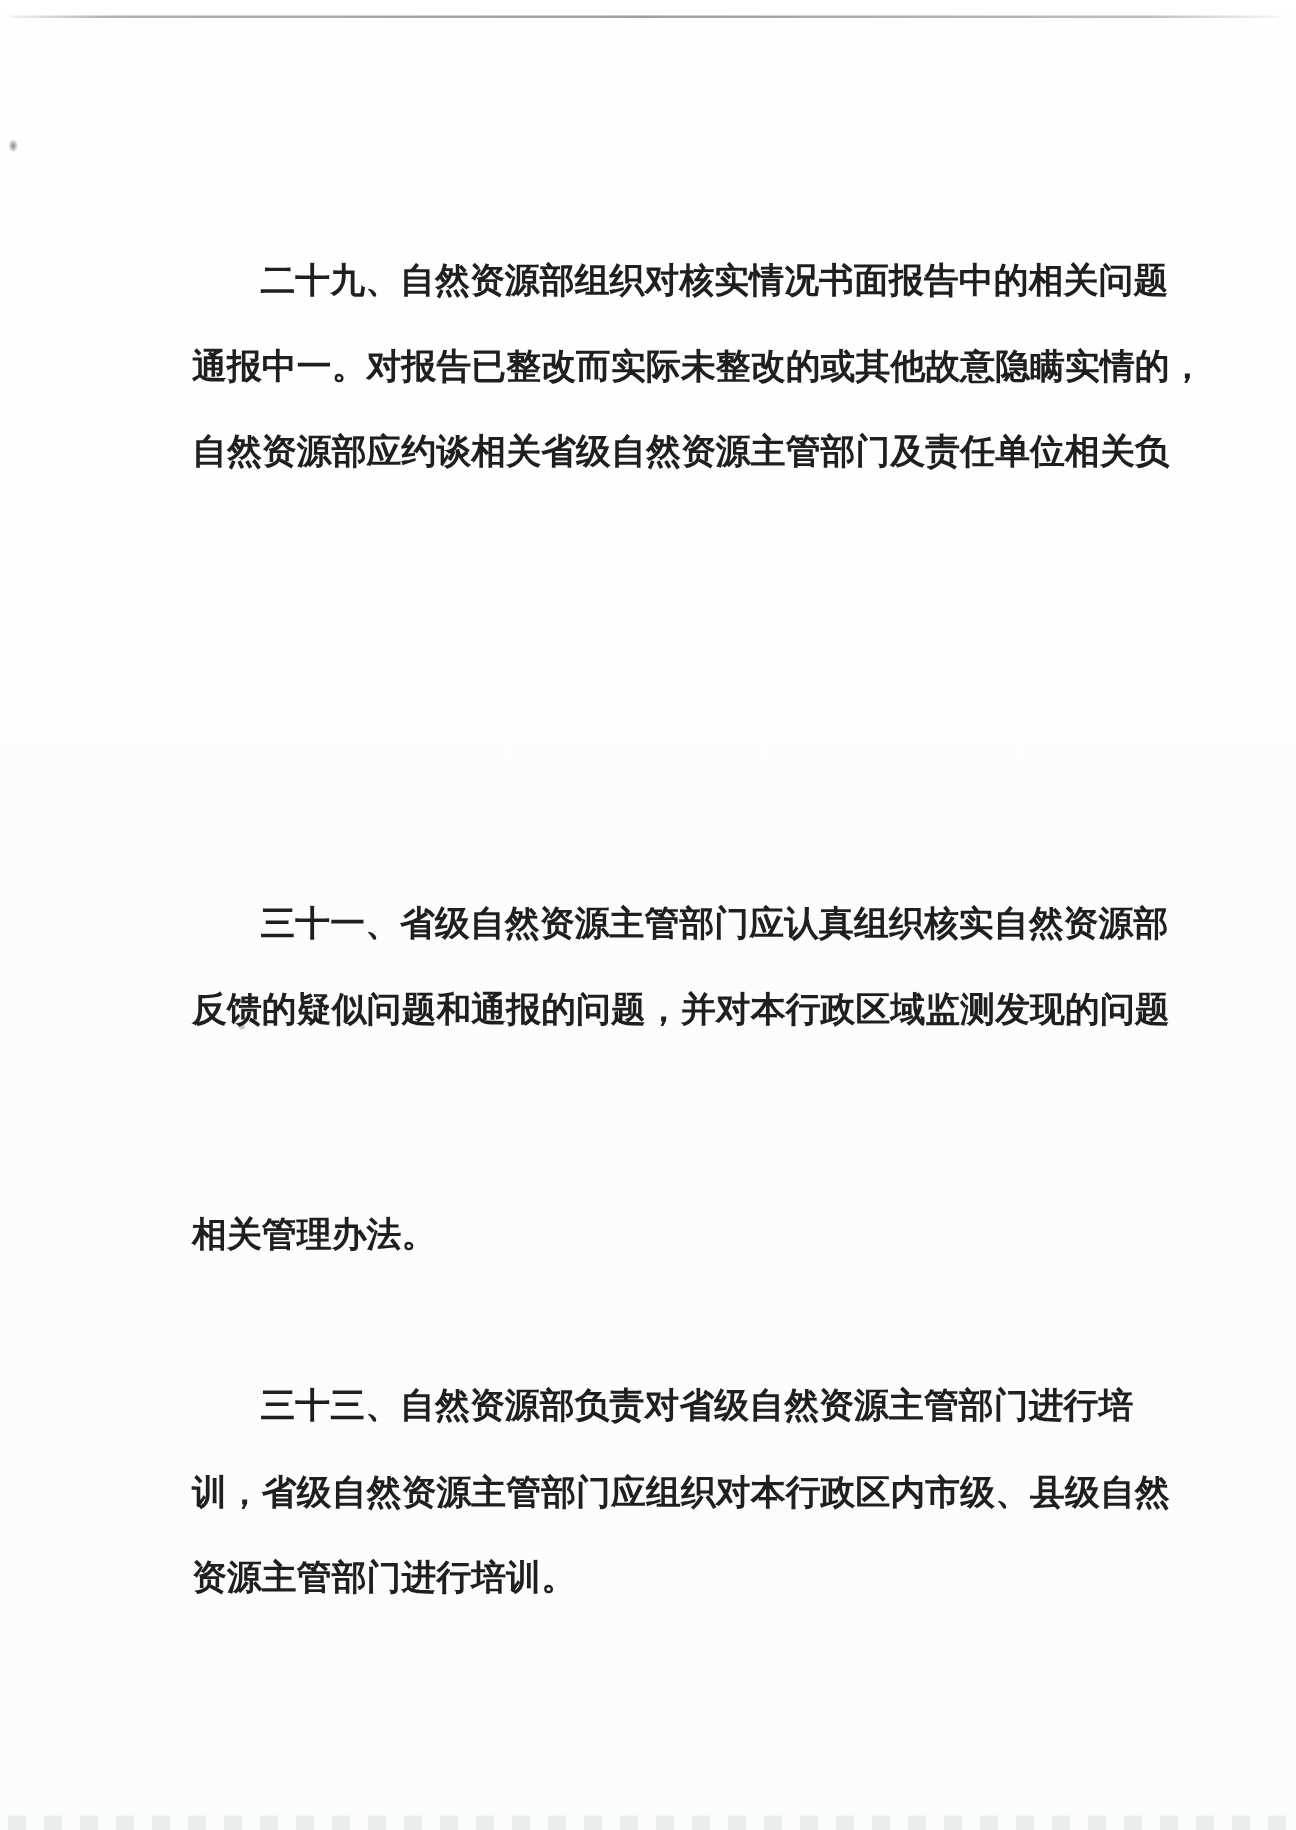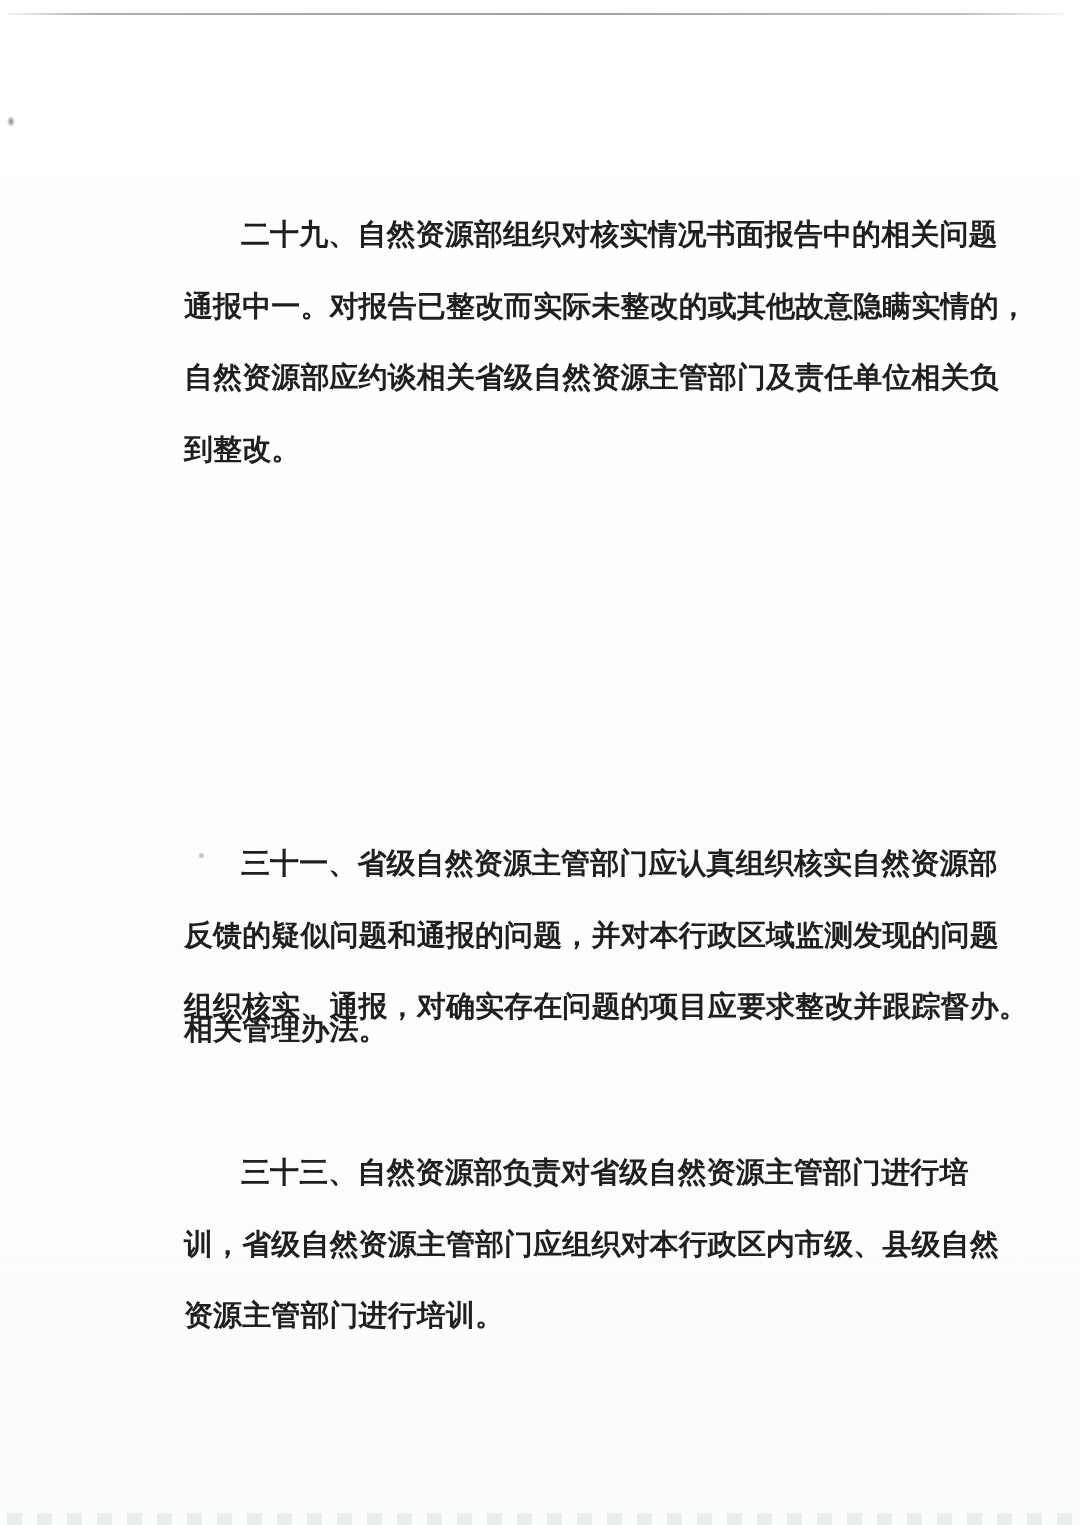--- a/index.html
+++ b/index.html
@@ -70,57 +70,54 @@
   .para {
     position: absolute;
     left: 160px;
     width: 850px;
     font-size: 29px;
     line-height: 71.5px;
     font-weight: 600;
     letter-spacing: 0.1px;
     color: #1f1f20;
     text-align: left;
-    margin-left: 24px;
   }
   .line {
     white-space: nowrap;
     height: 71.5px;
   }
   .line.indent {
     padding-left: 57px;
   }
   .para-29 { top: 199px; }
   .para-30 { top: 559px; }
-  .para-31 { top: 828px; }
+  .para-31 { top: 735px; }
   .para-32 { top: 994px; }
   .para-33 { top: 1137px; }
 </style>
 </head>
 <body>
 
 <div class="page">
 
   <div class="scan-line"></div>
 
   <div class="speck-1"></div>
   <div class="speck-2"></div>
 
   <div class="para para-29">
     <div class="line indent">二十九、自然资源部组织对核实情况书面报告中的相关问题</div>
     <div class="line">通报中一。对报告已整改而实际未整改的或其他故意隐瞒实情的，</div>
     <div class="line">自然资源部应约谈相关省级自然资源主管部门及责任单位相关负</div>
-    <div class="line">到整改。</div>
   </div>
 
 
   <div class="para para-31">
     <div class="line indent">三十一、省级自然资源主管部门应认真组织核实自然资源部</div>
     <div class="line">反馈的疑似问题和通报的问题，并对本行政区域监测发现的问题</div>
-    <div class="line">组织核实、通报，对确实存在问题的项目应要求整改并跟踪督办。</div>
   </div>
 
   <div class="para para-32">
     <div class="line">相关管理办法。</div>
   </div>
 
   <div class="para para-33">
     <div class="line indent">三十三、自然资源部负责对省级自然资源主管部门进行培</div>
     <div class="line">训，省级自然资源主管部门应组织对本行政区内市级、县级自然</div>
     <div class="line">资源主管部门进行培训。</div>

